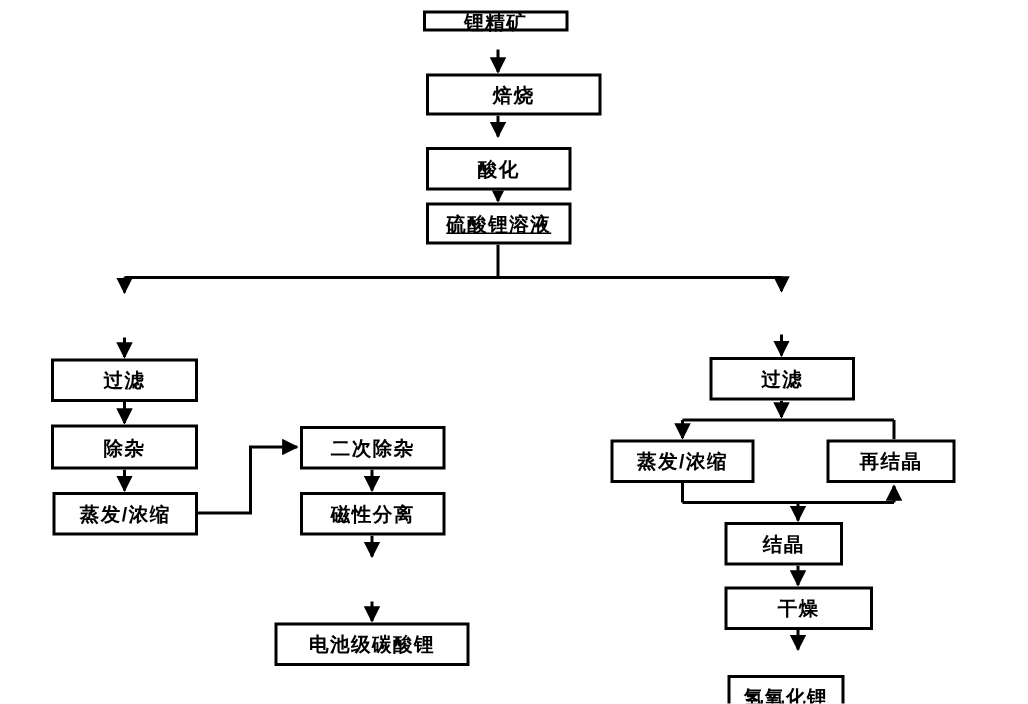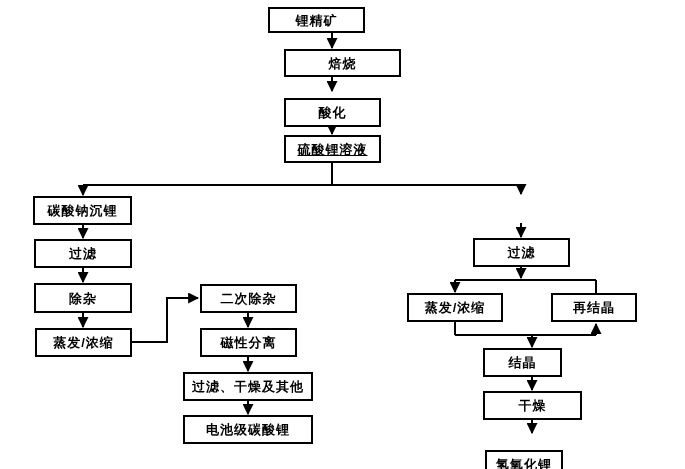--- a/index.html
+++ b/index.html
@@ -75,33 +75,31 @@
       <path d="M596,280 V293"></path>
       <path d="M455,322 V335"></path>
       <path d="M455,335 H596"></path>
       <path d="M596,335 V324" marker-end="url(#arrow)"></path>
       <path d="M532,335 V347" marker-end="url(#arrow)"></path>
       <path d="M532,377 V390" marker-end="url(#arrow)"></path>
       <path d="M532,420 V433" marker-end="url(#arrow)"></path>
     </g>
   </svg>
 
-  <div class="node" style="left:268px; top:7px;   width:97px;  height:26px;">锂精矿</div>
+  <div class="node" style="left:282px; top:7px;   width:97px;  height:14px;">锂精矿</div>
   <div class="node" style="left:284px; top:49px;  width:117px;  height:28px;">焙烧</div>
   <div class="node" style="left:284px; top:98px;  width:97px;  height:29px;">酸化</div>
   <div class="node" style="left:284px; top:135px; width:97px;  height:28px;text-decoration:underline;">硫酸锂溶液</div>
 
-  <div class="node" style="left:33px;  top:196px; width:99px;  height:29px;">碳酸钠沉锂</div>
   <div class="node" style="left:34px;  top:239px; width:98px;  height:29px;">过滤</div>
   <div class="node" style="left:34px;  top:283px; width:98px;  height:30px;">除杂</div>
   <div class="node" style="left:35px;  top:328px; width:97px;  height:29px;">蒸发/浓缩</div>
 
   <div class="node" style="left:200px; top:284px; width:97px;  height:29px;">二次除杂</div>
   <div class="node" style="left:200px; top:328px; width:97px;  height:29px;">磁性分离</div>
-  <div class="node" style="left:183px; top:372px; width:130px; height:29px;">过滤、干燥及其他</div>
   <div class="node" style="left:183px; top:415px; width:130px; height:29px;">电池级碳酸锂</div>
 
   <div class="node" style="left:473px; top:238px; width:97px;  height:29px;">过滤</div>
   <div class="node" style="left:407px; top:293px; width:96px;  height:29px;">蒸发/浓缩</div>
   <div class="node" style="left:551px; top:293px; width:86px;  height:29px;">再结晶</div>
   <div class="node" style="left:483px; top:348px; width:79px;  height:29px;">结晶</div>
   <div class="node" style="left:483px; top:391px; width:99px;  height:29px;">干燥</div>
   <div class="node" style="left:485px; top:450px; width:78px;  height:29px;">氢氧化锂</div>
 
 </div>

